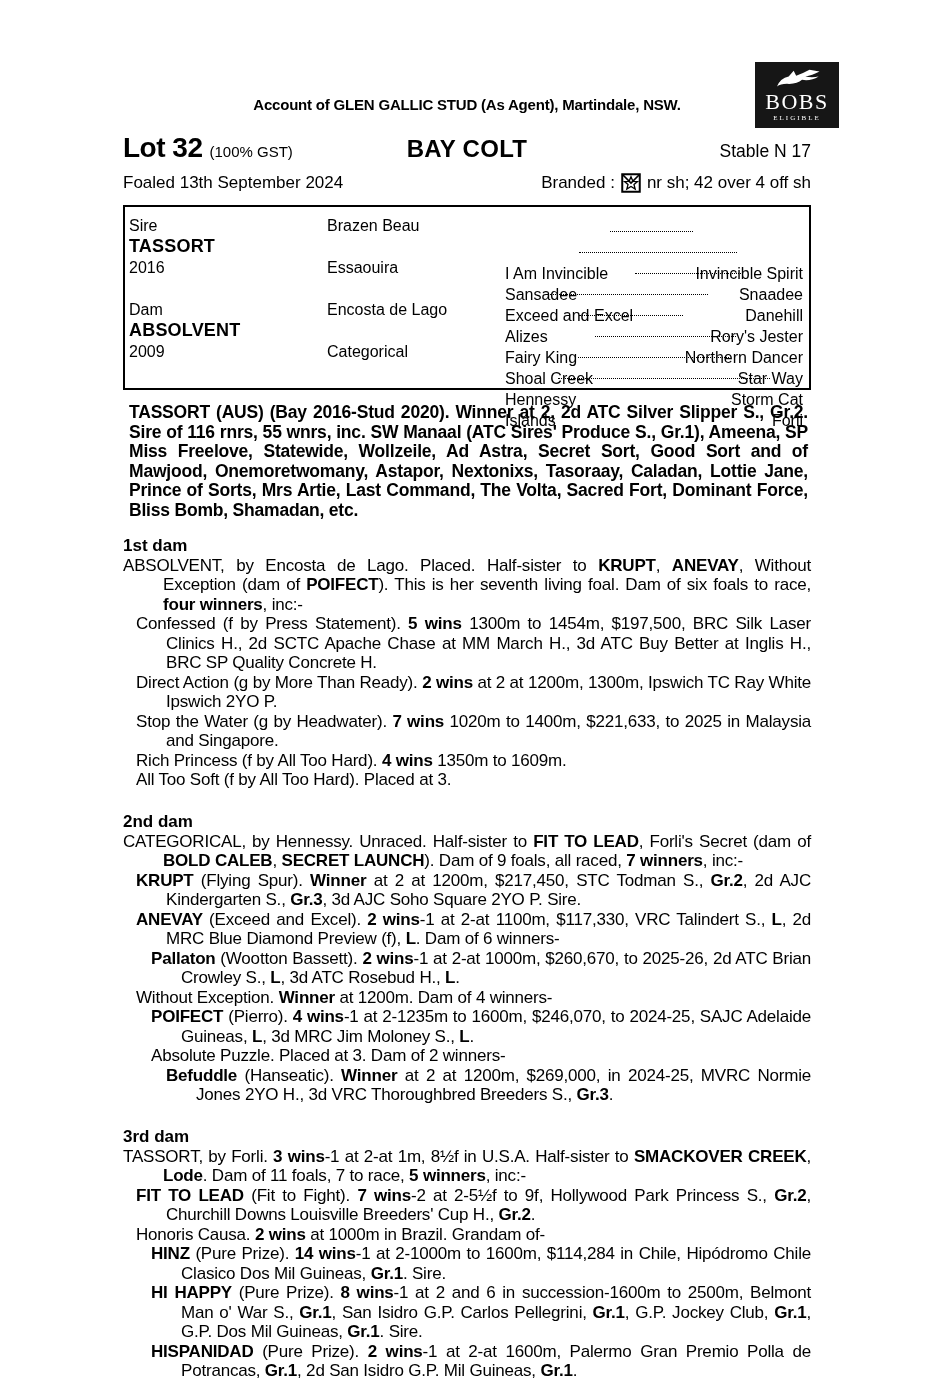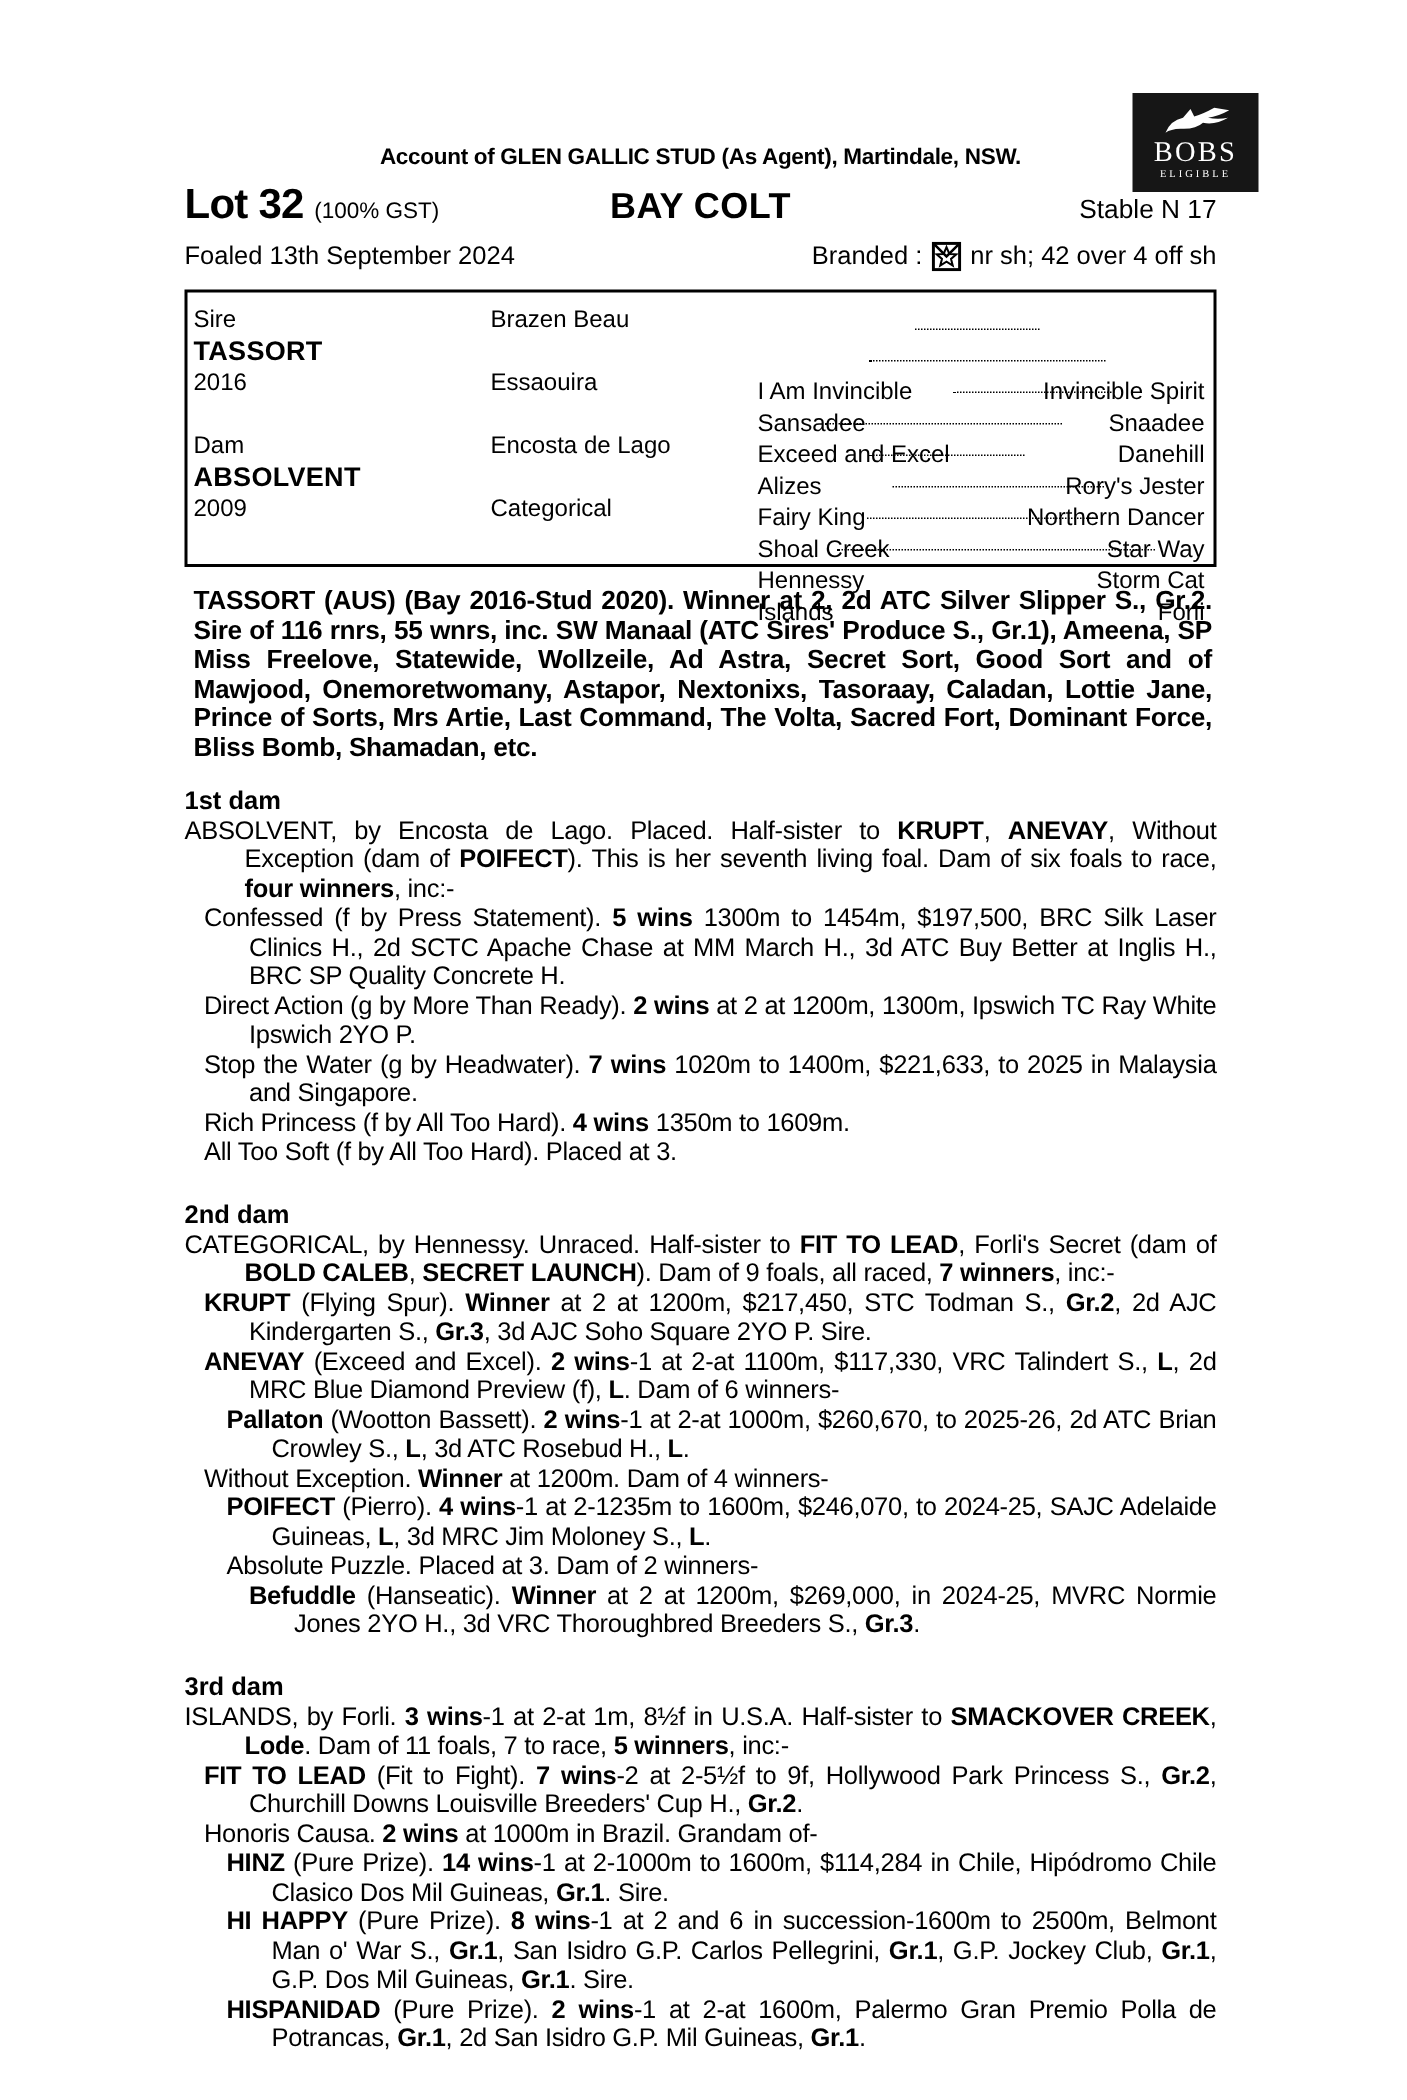--- a/index.html
+++ b/index.html
@@ -9,24 +9,24 @@
     -webkit-font-smoothing:antialiased;
   }
   .content { position:absolute; left:123px; top:0; width:688px; }
 
   
   .account { margin-top:96px; font-weight:700; font-size:15px; text-align:center; letter-spacing:-0.2px; }
   .bobs {
     position:absolute; left:755px; top:62px; width:84px; height:66px; background:#161616;
     color:#fff; display:flex; flex-direction:column; align-items:center; justify-content:center;
   }
-  .bobs-title { font-family:"Liberation Serif", serif; font-size:19px; line-height:1.05; letter-spacing:1.5px; }
+  .bobs-title { font-family:"Liberation Serif", serif; font-size:22px; line-height:1.05; letter-spacing:1.5px; }
   .bobs-sub   { font-family:"Liberation Serif", serif; font-size:7px; letter-spacing:2px; margin-top:1px; }
 
-  .lot-line { display:grid; grid-template-columns:1fr auto 1fr; align-items:baseline; margin-top:7px; }
+  .lot-line { display:grid; grid-template-columns:1fr auto 1fr; align-items:baseline; margin-top:19px; }
   .lot-label { font-size:28px; font-weight:800; letter-spacing:-0.5px; }
   .lot-gst { font-size:15px; margin-left:7px; }
   .sex { font-size:24px; font-weight:800; text-align:center; letter-spacing:0.3px; }
   .stable { font-size:17.5px; font-weight:400; text-align:right; }
 
   .foal-line { display:flex; justify-content:space-between; align-items:center; margin-top:9px; font-size:17px; }
   .branded { display:flex; align-items:center; gap:6px; }
 
   
   .ped-table { margin-top:12px; border:2px solid #000; padding:8px 6px 5px 4px; }
@@ -177,21 +177,21 @@
     <p class="entry e0"><span>CATEGORICAL, by Hennessy. Unraced. Half-sister to </span><span class="b">FIT TO LEAD</span><span>, Forli's Secret (dam of </span><span class="b">BOLD CALEB</span><span>, </span><span class="b">SECRET LAUNCH</span><span>). Dam of 9 foals, all raced, </span><span class="b">7 winners</span><span>, inc:-</span></p>
     <p class="entry e1"><span class="b">KRUPT</span><span> (Flying Spur). </span><span class="b">Winner</span><span> at 2 at 1200m, $217,450, STC Todman S., </span><span class="b">Gr.2</span><span>, 2d AJC Kindergarten S., </span><span class="b">Gr.3</span><span>, 3d AJC Soho Square 2YO P. Sire.</span></p>
     <p class="entry e1"><span class="b">ANEVAY</span><span> (Exceed and Excel). </span><span class="b">2 wins</span><span>-1 at 2-at 1100m, $117,330, VRC Talindert S., </span><span class="b">L</span><span>, 2d MRC Blue Diamond Preview (f), </span><span class="b">L</span><span>. Dam of 6 winners-</span></p>
     <p class="entry e2"><span class="b">Pallaton</span><span> (Wootton Bassett). </span><span class="b">2 wins</span><span>-1 at 2-at 1000m, $260,670, to 2025-26, 2d ATC Brian Crowley S., </span><span class="b">L</span><span>, 3d ATC Rosebud H., </span><span class="b">L</span><span>.</span></p>
     <p class="entry e1"><span>Without Exception. </span><span class="b">Winner</span><span> at 1200m. Dam of 4 winners-</span></p>
     <p class="entry e2"><span class="b">POIFECT</span><span> (Pierro). </span><span class="b">4 wins</span><span>-1 at 2-1235m to 1600m, $246,070, to 2024-25, SAJC Adelaide Guineas, </span><span class="b">L</span><span>, 3d MRC Jim Moloney S., </span><span class="b">L</span><span>.</span></p>
     <p class="entry e2"><span>Absolute Puzzle. Placed at 3. Dam of 2 winners-</span></p>
     <p class="entry e3"><span class="b">Befuddle</span><span> (Hanseatic). </span><span class="b">Winner</span><span> at 2 at 1200m, $269,000, in 2024-25, MVRC Normie Jones 2YO H., 3d VRC Thoroughbred Breeders S., </span><span class="b">Gr.3</span><span>.</span></p>
 
     <h3 class="sec-head">3rd dam</h3>
-    <p class="entry e0"><span>ISLANDS, by Forli. </span><span class="b">3 wins</span><span>-1 at 2-at 1m, 8½f in U.S.A. Half-sister to </span><span class="b">SMACKOVER CREEK</span><span>, </span><span class="b">Lode</span><span>. Dam of 11 foals, 7 to race, </span><span class="b">5 winners</span><span>, inc:-</span></p>
+    <p class="entry e0"><span>TASSORT, by Forli. </span><span class="b">3 wins</span><span>-1 at 2-at 1m, 8½f in U.S.A. Half-sister to </span><span class="b">SMACKOVER CREEK</span><span>, </span><span class="b">Lode</span><span>. Dam of 11 foals, 7 to race, </span><span class="b">5 winners</span><span>, inc:-</span></p>
     <p class="entry e1"><span class="b">FIT TO LEAD</span><span> (Fit to Fight). </span><span class="b">7 wins</span><span>-2 at 2-5½f to 9f, Hollywood Park Princess S., </span><span class="b">Gr.2</span><span>, Churchill Downs Louisville Breeders' Cup H., </span><span class="b">Gr.2</span><span>.</span></p>
     <p class="entry e1"><span>Honoris Causa. </span><span class="b">2 wins</span><span> at 1000m in Brazil. Grandam of-</span></p>
     <p class="entry e2"><span class="b">HINZ</span><span> (Pure Prize). </span><span class="b">14 wins</span><span>-1 at 2-1000m to 1600m, $114,284 in Chile, Hipódromo Chile Clasico Dos Mil Guineas, </span><span class="b">Gr.1</span><span>. Sire.</span></p>
     <p class="entry e2"><span class="b">HI HAPPY</span><span> (Pure Prize). </span><span class="b">8 wins</span><span>-1 at 2 and 6 in succession-1600m to 2500m, Belmont Man o' War S., </span><span class="b">Gr.1</span><span>, San Isidro G.P. Carlos Pellegrini, </span><span class="b">Gr.1</span><span>, G.P. Jockey Club, </span><span class="b">Gr.1</span><span>, G.P. Dos Mil Guineas, </span><span class="b">Gr.1</span><span>. Sire.</span></p>
     <p class="entry e2"><span class="b">HISPANIDAD</span><span> (Pure Prize). </span><span class="b">2 wins</span><span>-1 at 2-at 1600m, Palermo Gran Premio Polla de Potrancas, </span><span class="b">Gr.1</span><span>, 2d San Isidro G.P. Mil Guineas, </span><span class="b">Gr.1</span><span>.</span></p>
 
   </div>
 </div>
 
 </body></html>

